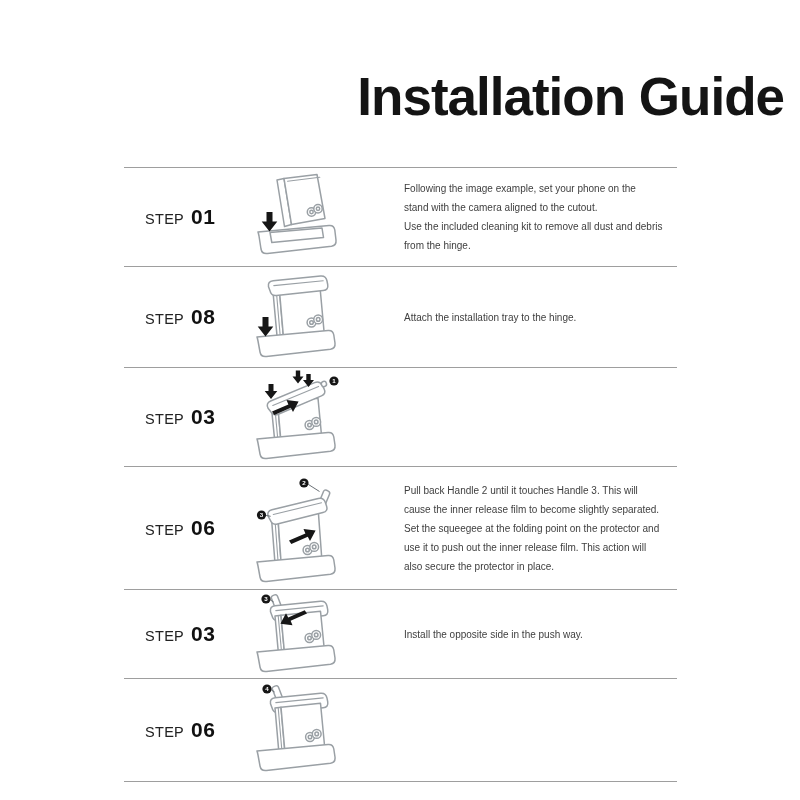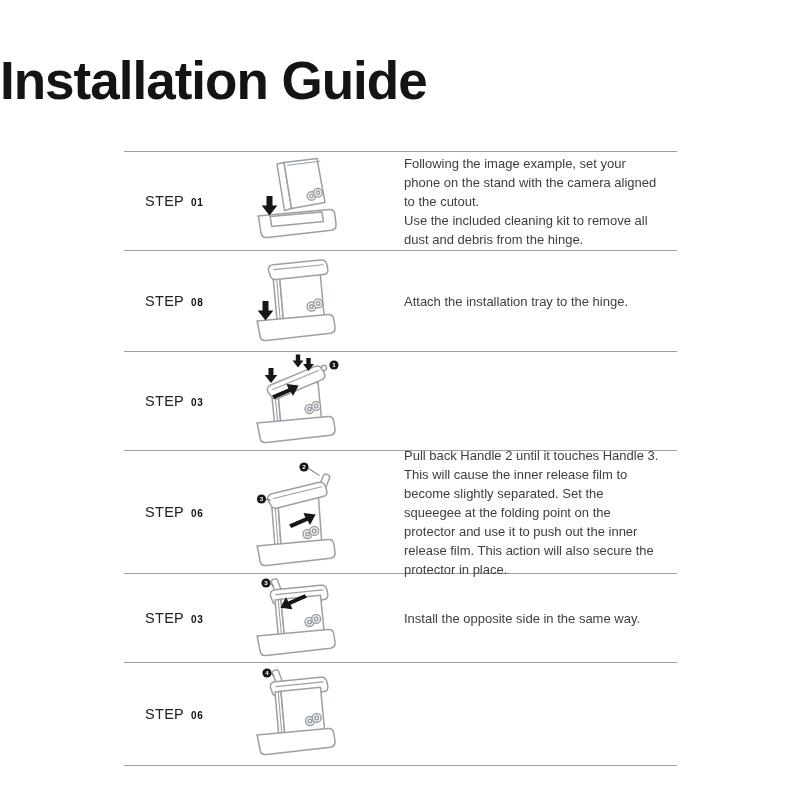--- a/index.html
+++ b/index.html
@@ -2,45 +2,45 @@
 <html><head>
 <meta charset="utf-8">
 <style>
   html,body{margin:0;padding:0;}
   body{
     width:800px;height:800px;background:#ffffff;
     font-family:"Liberation Sans", sans-serif;
     overflow:hidden;
   }
   .title{
-    margin:0;padding-top:50px;text-align:left;
+    margin:16px;padding-top:50px;text-align:right;
     font-size:53px;font-weight:bold;letter-spacing:-1px;color:#141414;
   }
   .steps{
     margin:40px 0 0 124px;width:553px;
     border-bottom:1px solid #9e9e9e;
   }
   .row{
     display:flex;align-items:center;
     border-top:1px solid #9e9e9e;box-sizing:border-box;
   }
   .h99{height:99px}.h101{height:101px}.h123{height:123px}.h89{height:89px}.h103{height:103px}
   .step-label{
     flex:0 0 110px;box-sizing:border-box;padding-left:21px;
     font-size:14.5px;color:#222;letter-spacing:.3px;white-space:nowrap;
   }
-  .step-label .num{font-weight:bold;margin-left:7px;font-size:10px;letter-spacing:.5px;color:#111;}
+  .step-label .num{font-weight:bold;margin-left:7px;font-size:21px;letter-spacing:.5px;color:#111;}
   .illus{
     flex:0 0 170px;box-sizing:border-box;padding-right:44px;
     display:flex;justify-content:center;align-items:center;
   }
   .illus svg{display:block;}
   .desc{
     flex:1;padding-right:14px;
-    font-size:13px;line-height:19px;color:#3e3e3e;white-space:pre-line;
+    font-size:10px;line-height:19px;color:#3e3e3e;white-space:pre-line;
   }
   
   .ln{fill:#fff;stroke:#9aa0a5;stroke-width:1.5;stroke-linejoin:round;stroke-linecap:round;}
   .ln2{fill:none;stroke:#9aa0a5;stroke-width:1.1;stroke-linecap:round;}
   .ar{fill:#161616;stroke:none;}
   .bdg{fill:#161616;stroke:none;}
   .bdgt{fill:#fff;font-family:"Liberation Sans",sans-serif;font-size:6.2px;font-weight:bold;text-anchor:middle;}
   .lead{fill:none;stroke:#6b7176;stroke-width:1;}
 </style>
 </head>
@@ -206,21 +206,21 @@
             <circle class="ln" cx="76.2" cy="42.9" r="1.8"></circle>
         </g>
         <path class="lead" d="M30.4 8 L33.6 10"></path>
         <g>
           <circle class="bdg" cx="26" cy="7" r="4.6"></circle>
           <text class="bdgt" x="26" y="9.2">3</text>
         </g>
         <path class="ar" d="M67 21.6 L50.6 28.8 L52.5 33.2 L40.4 31.7 L46 21.2 L48.2 25.5 L64.7 18.3 Z"></path>
       </svg>
     </div>
-    <div class="desc">Install the opposite side in the same way.</div>
+    <div class="desc">Install the opposite side in the push way.</div>
   </div>
 
   <div class="row h103">
     <div class="step-label">
       <span>STEP</span><span class="num">06</span>
     </div>
     <div class="illus">
       <svg width="115" height="97" viewBox="0 0 115 97">
         <path class="ln" d="M37 19 L32.5 7.5 Q31.7 5.4 33.8 4.6 L35.6 3.9 Q37.7 3.1 38.5 5.2 L43 17 Z"></path>
         <g>

